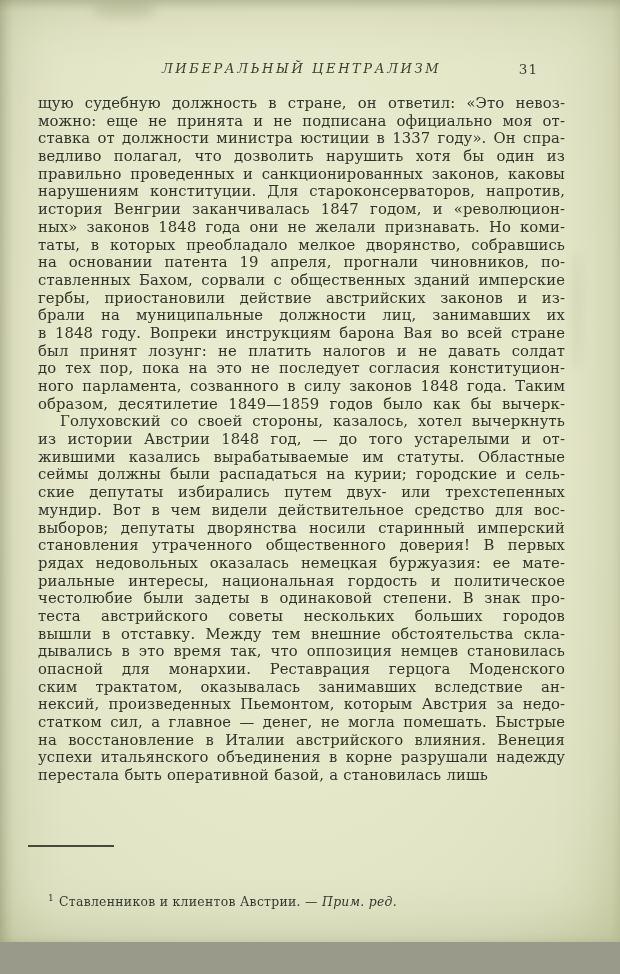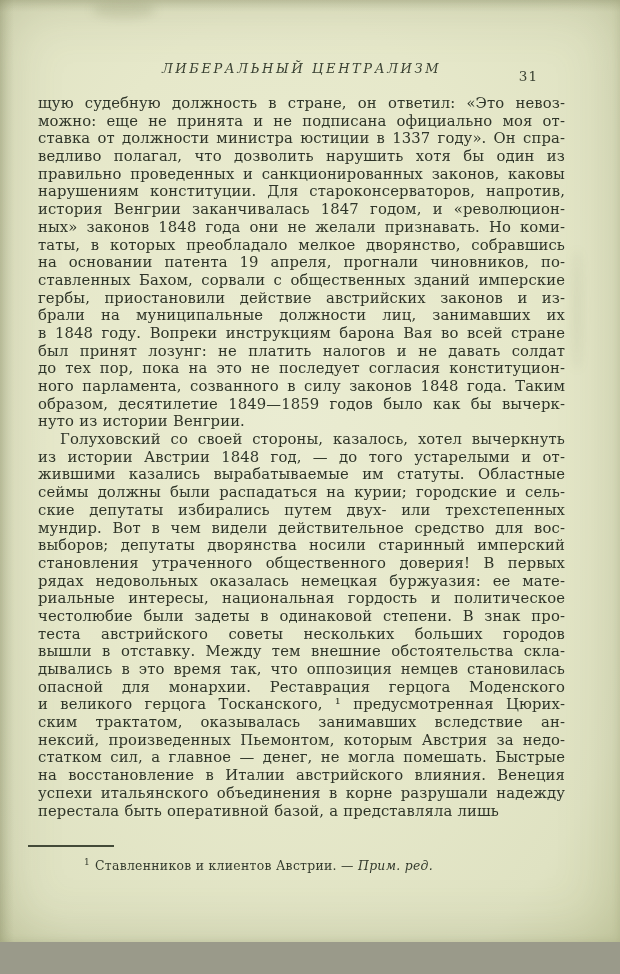--- a/index.html
+++ b/index.html
@@ -24,21 +24,21 @@
   .running-head{
     position:absolute;top:61px;left:38px;width:527px;
     text-align:center;
     font-style:italic;
     font-size:13px;
     letter-spacing:2.6px;
     color:#3a4132;
     white-space:nowrap;
   }
   .page-number{
-    position:absolute;top:68px;right:82px;
+    position:absolute;top:61px;right:82px;
     font-size:13.5px;color:#3a4132;letter-spacing:1px;
   }
 
   .text-block{
     position:absolute;top:94px;left:38px;width:527px;
   }
   .line{
     height:17.7px;
     line-height:17.7px;
     font-size:14.8px;
@@ -51,24 +51,23 @@
     text-rendering:optimizeLegibility;
   }
   .line.no-stretch{text-align-last:left;}
   .line.indent{text-indent:22px;}
 
   .footnote-rule{
     position:absolute;top:845px;left:28px;width:86px;height:2px;
     background:#434a38;
   }
   .footnote{
-    position:absolute;top:858px;left:48px;width:500px;
+    position:absolute;top:894px;left:48px;width:500px;
     font-size:12.4px;line-height:16px;color:#333a2d;
     letter-spacing:0.3px;
-    margin-left:36px;
   }
   .footnote sup{font-size:9px;vertical-align:super;line-height:0;margin-right:5px;}
   .footnote .fn-italic{font-style:italic;}
 </style>
 </head>
 <body>
 
 <div class="page">
   <div class="edge-shade-left"></div>
   <div class="edge-shade-top"></div>
@@ -91,43 +90,41 @@
     <div class="line">таты, в которых преобладало мелкое дворянство, собравшись</div>
     <div class="line">на основании патента 19 апреля, прогнали чиновников, по-</div>
     <div class="line">ставленных Бахом, сорвали с общественных зданий имперские</div>
     <div class="line">гербы, приостановили действие австрийских законов и из-</div>
     <div class="line">брали на муниципальные должности лиц, занимавших их</div>
     <div class="line">в 1848 году. Вопреки инструкциям барона Вая во всей стране</div>
     <div class="line">был принят лозунг: не платить налогов и не давать солдат</div>
     <div class="line">до тех пор, пока на это не последует согласия конституцион-</div>
     <div class="line">ного парламента, созванного в силу законов 1848 года. Таким</div>
     <div class="line">образом, десятилетие 1849—1859 годов было как бы вычерк-</div>
-    <div class="line no-stretch">нуто из истории Венгрии.</div>
 
     <div class="line indent">Голуховский со своей стороны, казалось, хотел вычеркнуть</div>
     <div class="line">из истории Австрии 1848 год, — до того устарелыми и от-</div>
     <div class="line">жившими казались вырабатываемые им статуты. Областные</div>
     <div class="line">сеймы должны были распадаться на курии; городские и сель-</div>
     <div class="line">ские депутаты избирались путем двух- или трехстепенных</div>
     <div class="line">мундир. Вот в чем видели действительное средство для вос-</div>
     <div class="line">выборов; депутаты дворянства носили старинный имперский</div>
     <div class="line">становления утраченного общественного доверия! В первых</div>
     <div class="line">рядах недовольных оказалась немецкая буржуазия: ее мате-</div>
     <div class="line">риальные интересы, национальная гордость и политическое</div>
     <div class="line">честолюбие были задеты в одинаковой степени. В знак про-</div>
     <div class="line">теста австрийского советы нескольких больших городов</div>
     <div class="line">вышли в отставку. Между тем внешние обстоятельства скла-</div>
     <div class="line">дывались в это время так, что оппозиция немцев становилась</div>
     <div class="line">опасной для монархии. Реставрация герцога Моденского</div>
-    <div class="line">и великого герцога Тосканского, ¹ предусмотренная Цюрих-</div>
     <div class="line">ским трактатом, оказывалась занимавших вследствие ан-</div>
     <div class="line">нексий, произведенных Пьемонтом, которым Австрия за недо-</div>
     <div class="line">статком сил, а главное — денег, не могла помешать. Быстрые</div>
     <div class="line">на восстановление в Италии австрийского влияния. Венеция</div>
     <div class="line">успехи итальянского объединения в корне разрушали надежду</div>
-    <div class="line no-stretch">перестала быть оперативной базой, а представляла лишь</div>
+    <div class="line no-stretch">перестала быть оперативной базой, а становилась лишь</div>
   </div>
 
   <div class="footnote-rule"></div>
   <div class="footnote">
     <sup>1</sup><span>Ставленников и клиентов Австрии. — </span><span class="fn-italic">Прим. ред.</span>
   </div>
 </div>
 
 </body></html>

